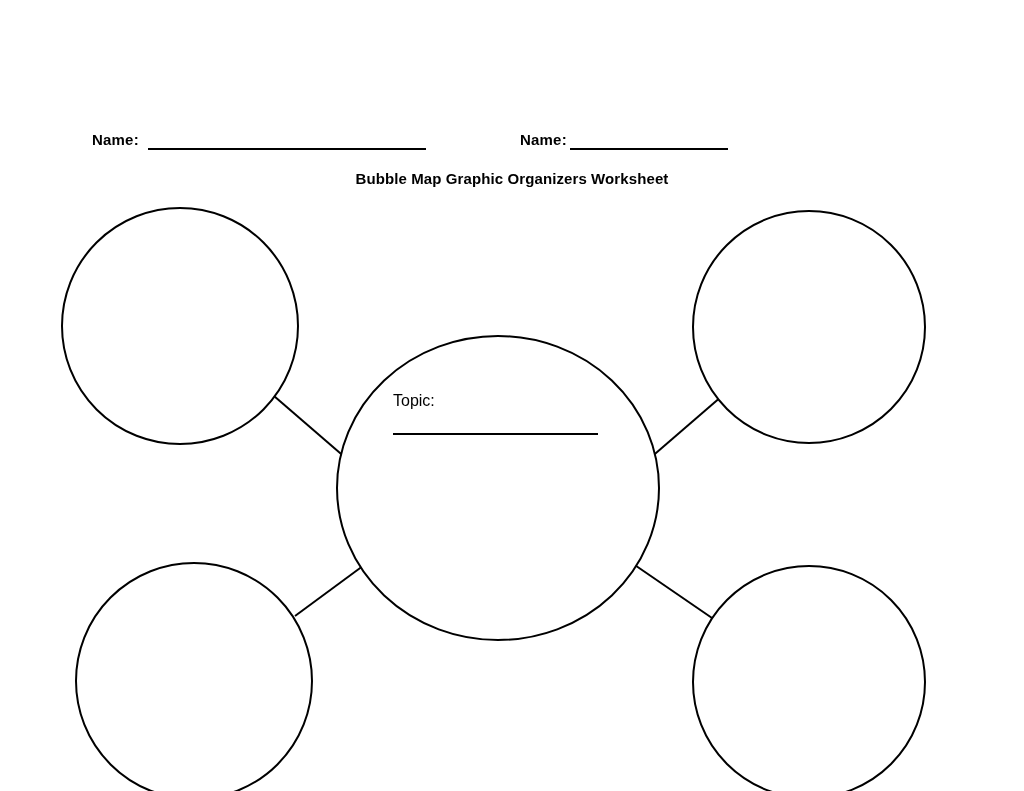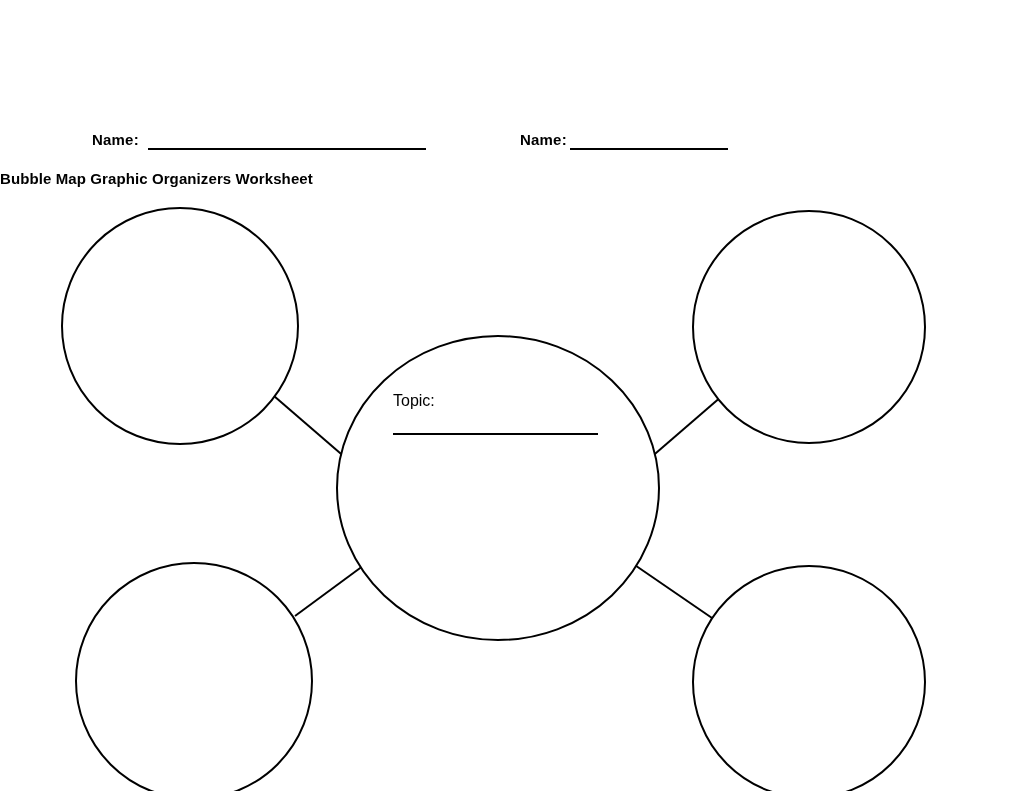--- a/index.html
+++ b/index.html
@@ -36,20 +36,21 @@
   #name-label { left: 92px; top: 95px; }
   #name-rule  { left: 148px; top: 112px; width: 278px; }
   #date-label { left: 520px; top: 95px; }
   #date-rule  { left: 570px; top: 112px; width: 158px; }
 
   #worksheet-title {
     position: absolute;
     top: 134px;
     left: 0;
     width: 1024px;
+    text-align: center;
     font-weight: bold;
     font-size: 15px;
     letter-spacing: 0.1px;
   }
 
   
   #diagram {
     position: absolute;
     left: 12px;
     top: 0;

